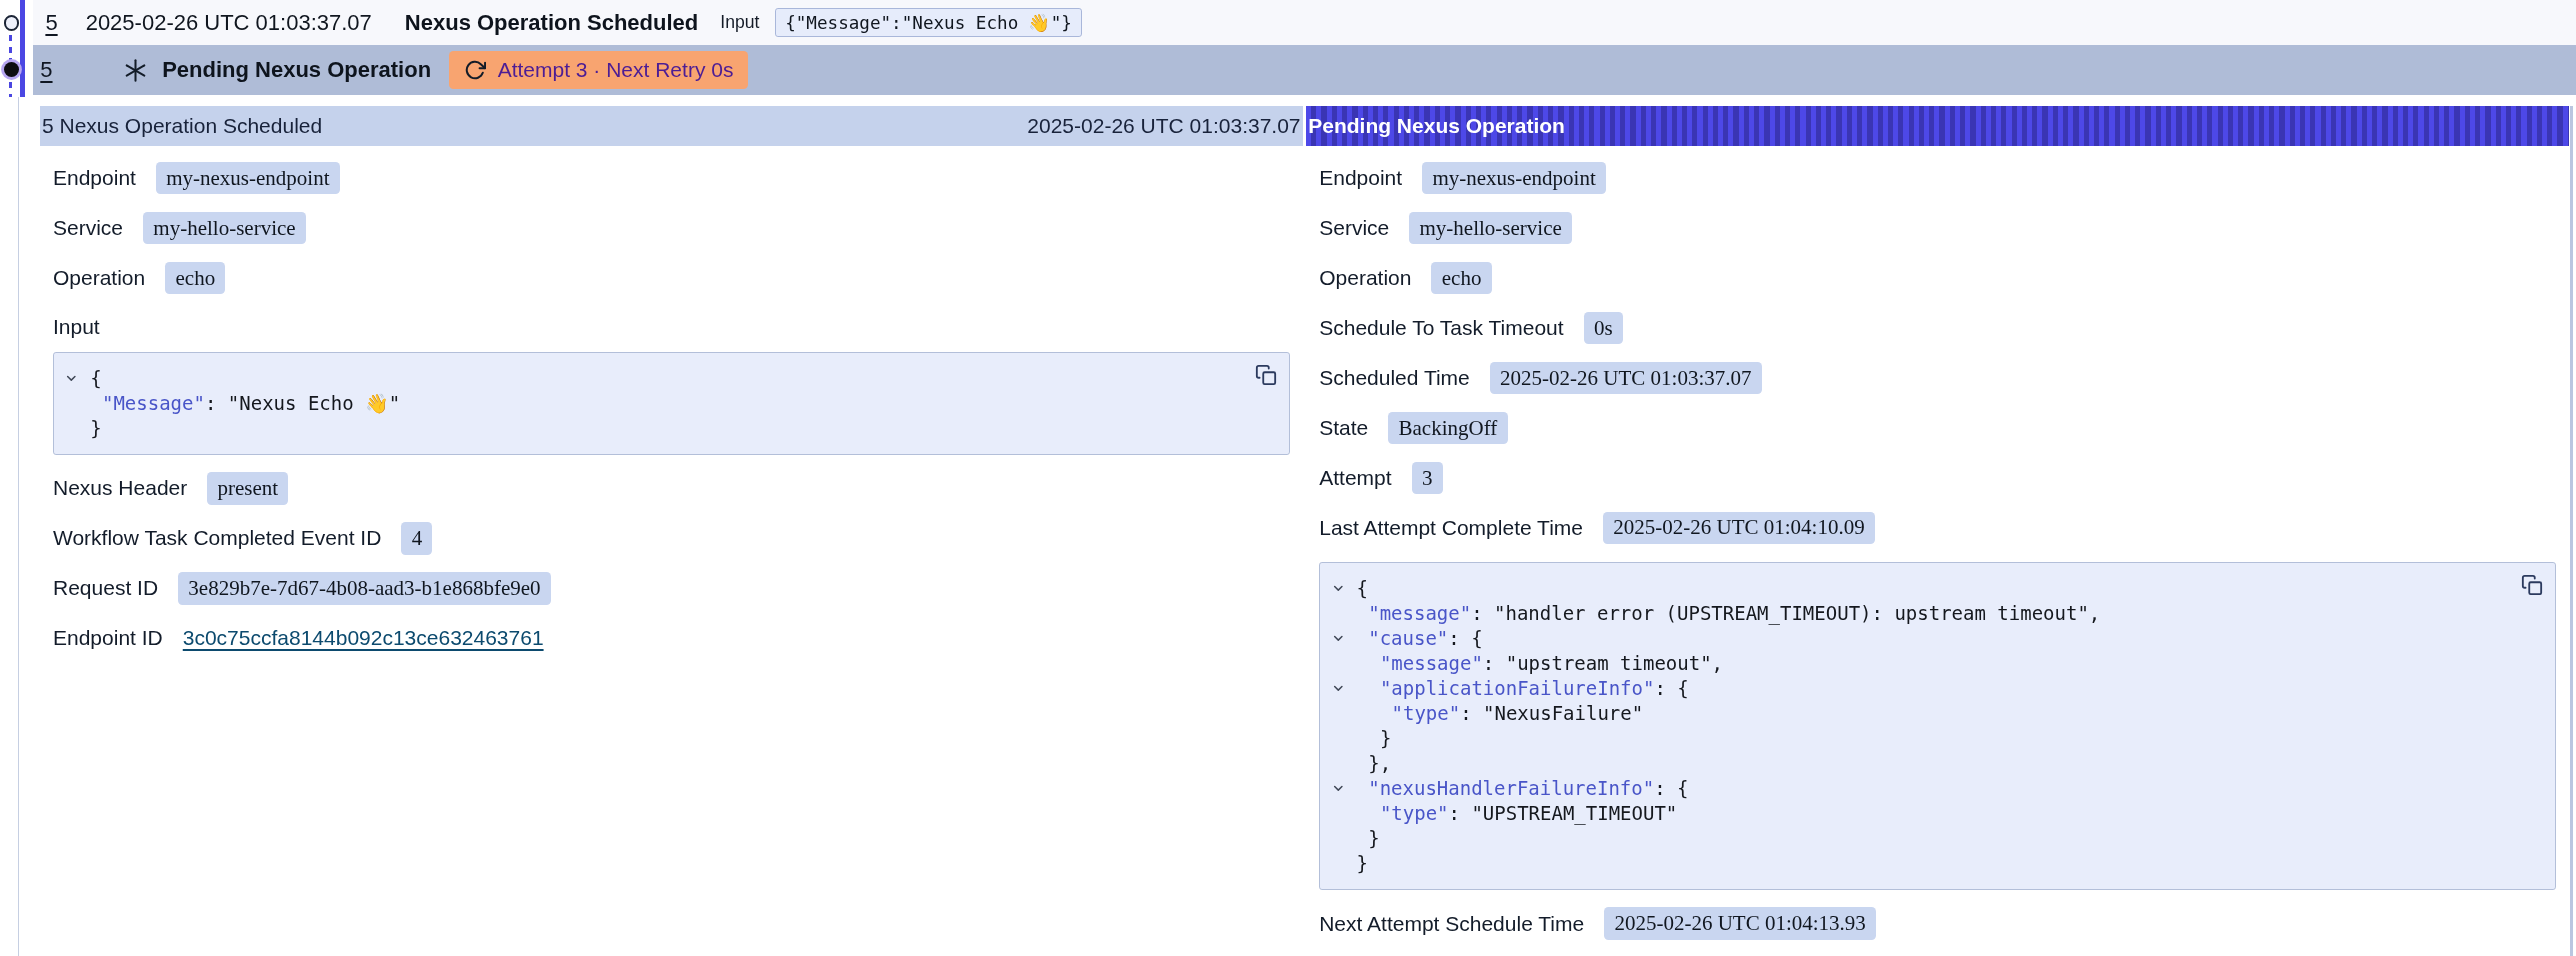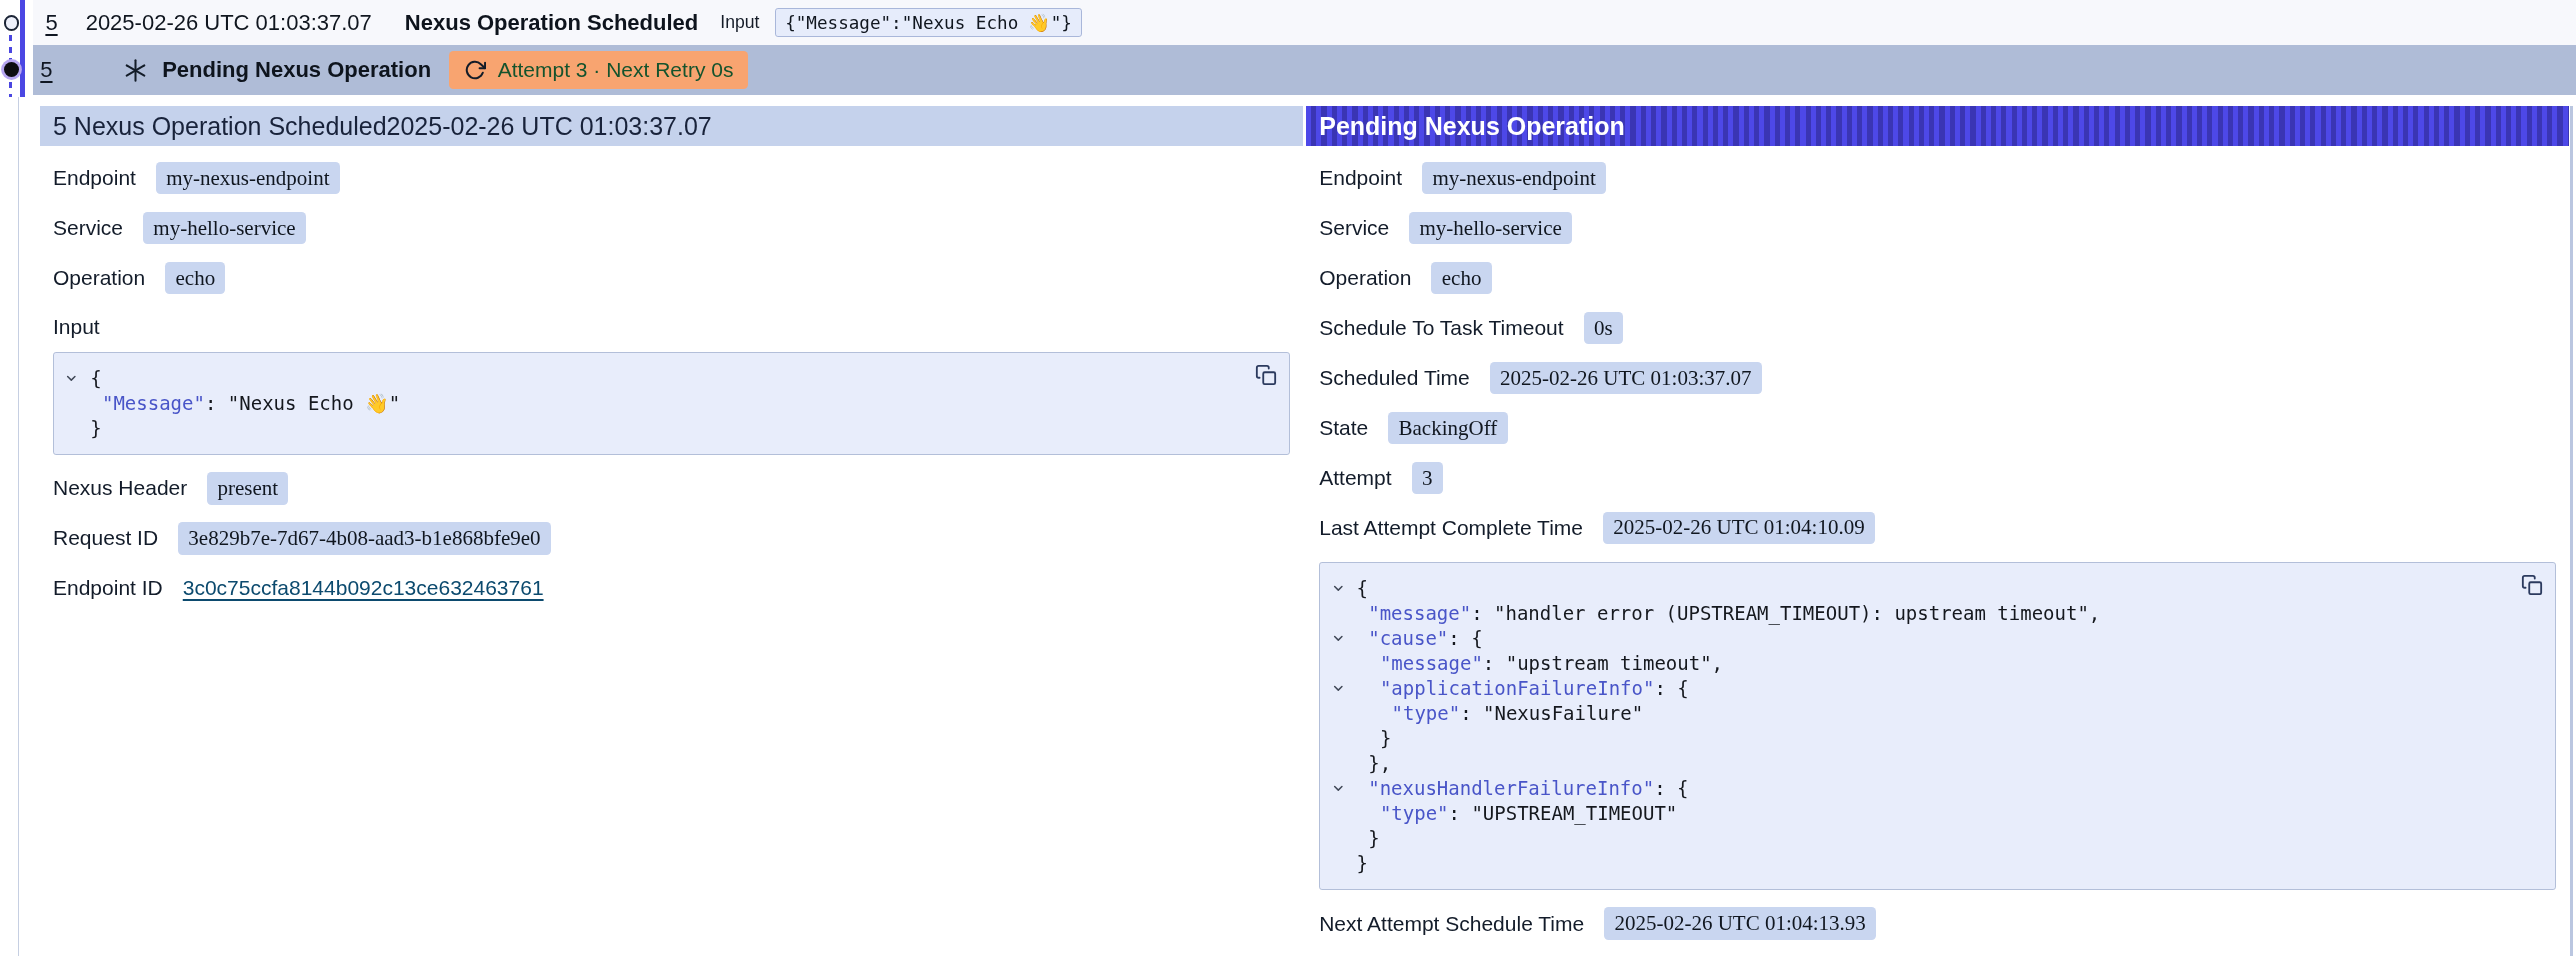--- a/index.html
+++ b/index.html
@@ -30,30 +30,30 @@
   .row2 .ev-title{margin-left:14.6px;}
   .input-mini-label{margin-left:22px;font-size:17.6px;color:#151c28;}
   .input-mini-chip{
     margin-left:16px;background:#e6ecfb;border:1.5px solid #a9b7da;border-radius:2.9px;
     font-family:"DejaVu Sans Mono","Liberation Mono",monospace;font-size:17.6px;
     padding:3.7px 8.8px;color:#10161f;
   }
   .pending-icon{margin-left:70px;display:flex;align-items:center;}
   .badge{
     margin-left:18.3px;background:#f8a470;border-radius:4.4px;height:38px;
-    display:flex;align-items:center;gap:11.7px;padding:0 14.6px;color:#14532d;font-size:21px;
+    display:flex;align-items:center;gap:11.7px;padding:0 14.6px;color:#4c1d95;font-size:21px;
   }
   
   .group-border{position:absolute;left:17.6px;top:97px;bottom:0;width:1.5px;background:#c6cfe2;}
   .right-line{position:absolute;right:2.9px;top:106px;bottom:0;width:2.9px;background:#bac6e0;}
   .panels{position:absolute;left:40px;right:7.3px;top:106px;bottom:0;display:flex;gap:3.7px;}
   .panel{flex:1 1 0;display:flex;flex-direction:column;min-width:0;}
   .panel-header{
-    height:40px;flex:0 0 40px;display:flex;align-items:center;justify-content:flex-start;
-    padding:0 13px;font-size:25px;
+    height:40px;flex:0 0 40px;display:flex;align-items:center;justify-content:space-between;
+    padding:0 2px;font-size:21px;
   }
   .panel-left .panel-header{background:#c5d2ec;color:#18223a;font-weight:500;}
   .panel-right .panel-header{
     background:repeating-linear-gradient(90deg,#4d48e8 0 5.1px,#3a35b4 5.1px 10.3px);
     color:#ffffff;font-weight:600;
   }
   .panel-body{
     background:#ffffff;padding:16px 13px;display:flex;flex-direction:column;
     gap:17.6px;align-items:flex-start;
   }
@@ -148,20 +148,24 @@
                 <rect x="9" y="9" width="13" height="13" rx="1.5"></rect>
                 <path d="M5 15H4a2 2 0 0 1-2-2V4a2 2 0 0 1 2-2h9a2 2 0 0 1 2 2v1"></path>
               </svg></button>
           </div>
         </div>
         <div class="field-row">
           <span class="field-label-inline">Nexus Header</span>
           <span class="chip">present</span>
         </div>
         <div class="field-row">
+          <span class="field-label-inline">Workflow Task Completed Event ID</span>
+          <span class="chip">4</span>
+        </div>
+        <div class="field-row">
           <span class="field-label-inline">Request ID</span>
           <span class="chip">3e829b7e-7d67-4b08-aad3-b1e868bfe9e0</span>
         </div>
         <div class="field-row">
           <span class="field-label-inline">Endpoint ID</span>
           <a class="detail-link">3c0c75ccfa8144b092c13ce632463761</a>
         </div>
       </div>
   </section>
 

